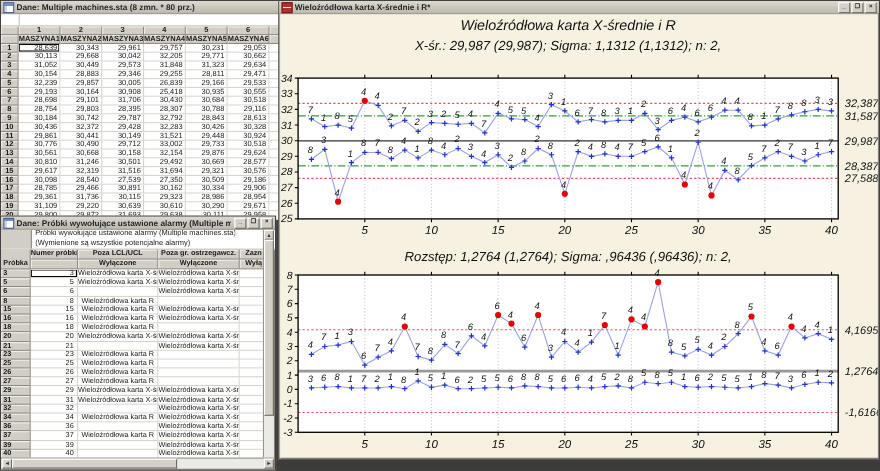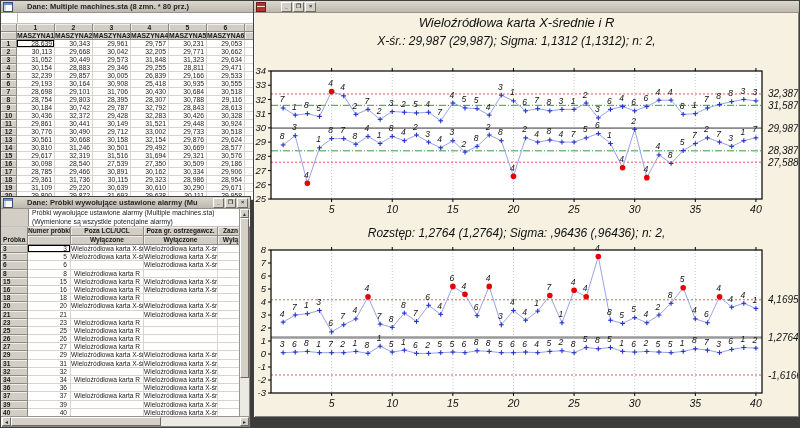--- a/index.html
+++ b/index.html
@@ -1,21 +1,21 @@
 <!DOCTYPE html>
 <html><head>
 <meta charset="utf-8">
 <style>
   html,body{margin:0;padding:0;background:#3c3c3a;}
   #screen{position:relative;width:800px;height:428px;overflow:hidden;background:#3c3c3a;
           font-family:"Liberation Sans",sans-serif;}
   .win{position:absolute;background:#d4d0c8;border:1px solid #404040;
        box-shadow:inset 1px 1px 0 #f5f4f0, inset -1px -1px 0 #84807a;box-sizing:border-box;}
   .titlebar{height:11px;background:linear-gradient(#dcd8ce,#bcb8ae);display:flex;align-items:center;
-            padding:0 2px;gap:14px;border-bottom:1px solid #96928a;}
+            padding:0 2px;gap:2px;border-bottom:1px solid #96928a;}
   .ttext{font-size:7.5px;font-weight:bold;color:#26262a;white-space:nowrap;overflow:hidden;flex:1;line-height:10px;}
   .tbtns{display:flex;}
   .tbtns i{display:inline-block;width:9px;height:8px;background:#d4d0c8;border:1px solid;
            border-color:#ffffff #6e6a64 #6e6a64 #ffffff;font-style:normal;font-size:5.5px;line-height:6px;
            text-align:center;color:#222;margin-left:1px;font-weight:bold;}
   .ticon{width:8px;height:8px;flex:0 0 8px;}
   .ticon.sheet{background:#fff;border:1px solid #3a4e7a;
      background-image:linear-gradient(#6f8fc9 2px,transparent 2px),linear-gradient(90deg,#c9d6ee 2px,transparent 2px);}
   .ticon.chart{background:#b43030;border:1px solid #6a1c1c;
      background-image:linear-gradient(transparent 3px,#f2e9d8 3px,#f2e9d8 4px,transparent 4px);}
@@ -485,20 +485,21 @@
       <div class="hbtn">◄</div>
       <div class="hthumb"></div>
       <div class="hspacer"></div>
       <div class="hbtn">►</div>
     </div>
   </section>
 
   <section class="win" style="left:253px;top:0;width:547px;height:418px;z-index:3;">
     <header class="titlebar">
       <span class="ticon chart"></span>
+      <span class="ttext">Wieloźródłowa karta X-średnie i R*</span>
       <span class="tbtns">
         <i>_</i>
         <i>❐</i>
         <i>×</i>
       </span>
     </header>
     <div class="chartbody">
       <svg id="chartSvg" width="545" height="405">
           <text x="261.5" y="14" font-size="13" text-anchor="middle" font-family="&quot;Liberation Sans&quot;,sans-serif" fill="#111">Wieloźródłowa karta X-średnie i R</text>
           <text x="261.5" y="32" font-size="12" text-anchor="middle" font-family="&quot;Liberation Sans&quot;,sans-serif" fill="#111">X-śr.: 29,987 (29,987); Sigma: 1,1312 (1,1312); n: 2,</text>

